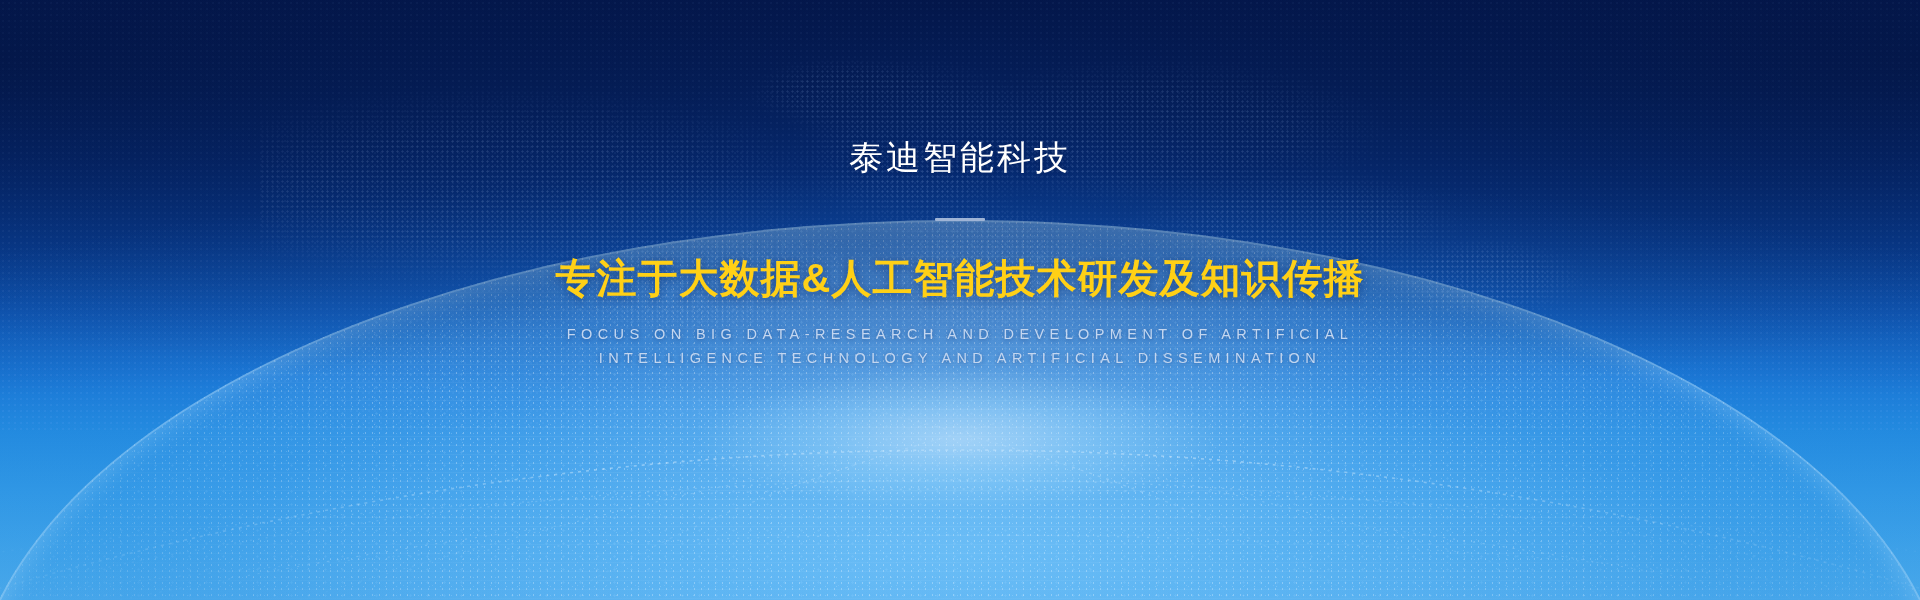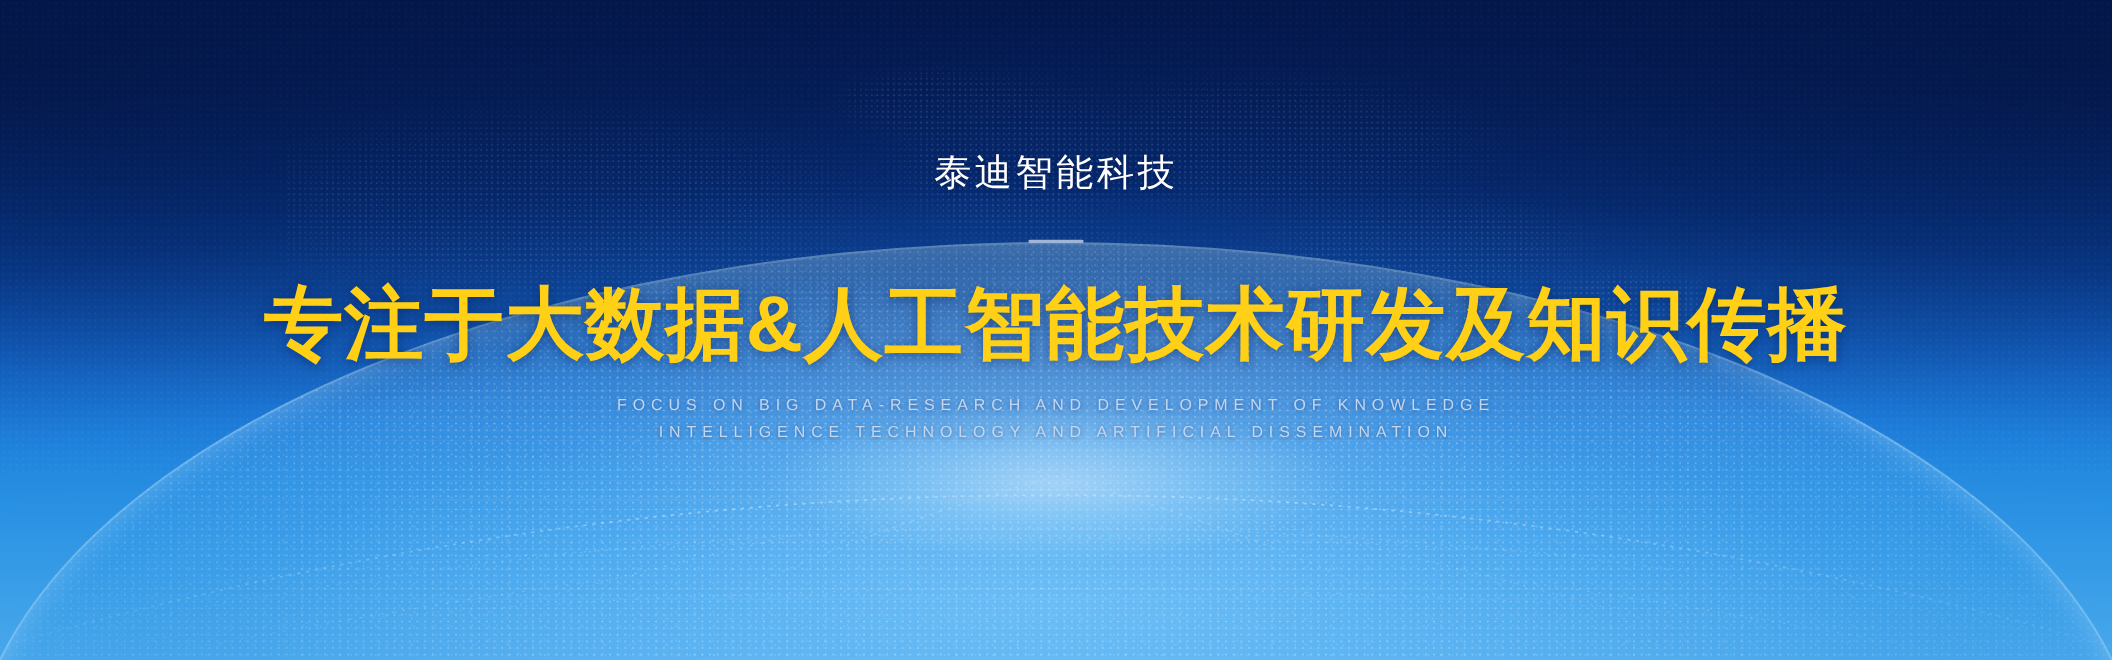--- a/index.html
+++ b/index.html
@@ -178,21 +178,21 @@
 
   .divider{
     margin-top:44px;
     width:50px; height:3px;
     background:#9fb4d6;
     border-radius:1px;
   }
 
   .headline{
     margin-top:36px;
-    font-size:72px;
+    font-size:40px;
     line-height:1.08;
     font-weight:700;
     color:#ffd016;
     letter-spacing:1px;
     white-space:nowrap;
     text-shadow:0 2px 10px rgba(0,25,85,.45);
   }
 
   .subline{
     margin-top:22px;
@@ -255,18 +255,18 @@
 
   <div class="content">
 
     <div class="brand-title">泰迪智能科技</div>
 
     <div class="divider"></div>
 
     <h1 class="headline">专注于大数据&amp;人工智能技术研发及知识传播</h1>
 
     <div class="subline">
-      <span class="l1">FOCUS ON BIG DATA-RESEARCH AND DEVELOPMENT OF KNOWLEDGE</span>
+      <span class="l1">FOCUS ON BIG DATA-RESEARCH AND DEVELOPMENT OF ARTIFICIAL</span>
       <span class="l2">INTELLIGENCE TECHNOLOGY AND ARTIFICIAL DISSEMINATION</span>
     </div>
 
   </div>
 </div>
 
 </body></html>

